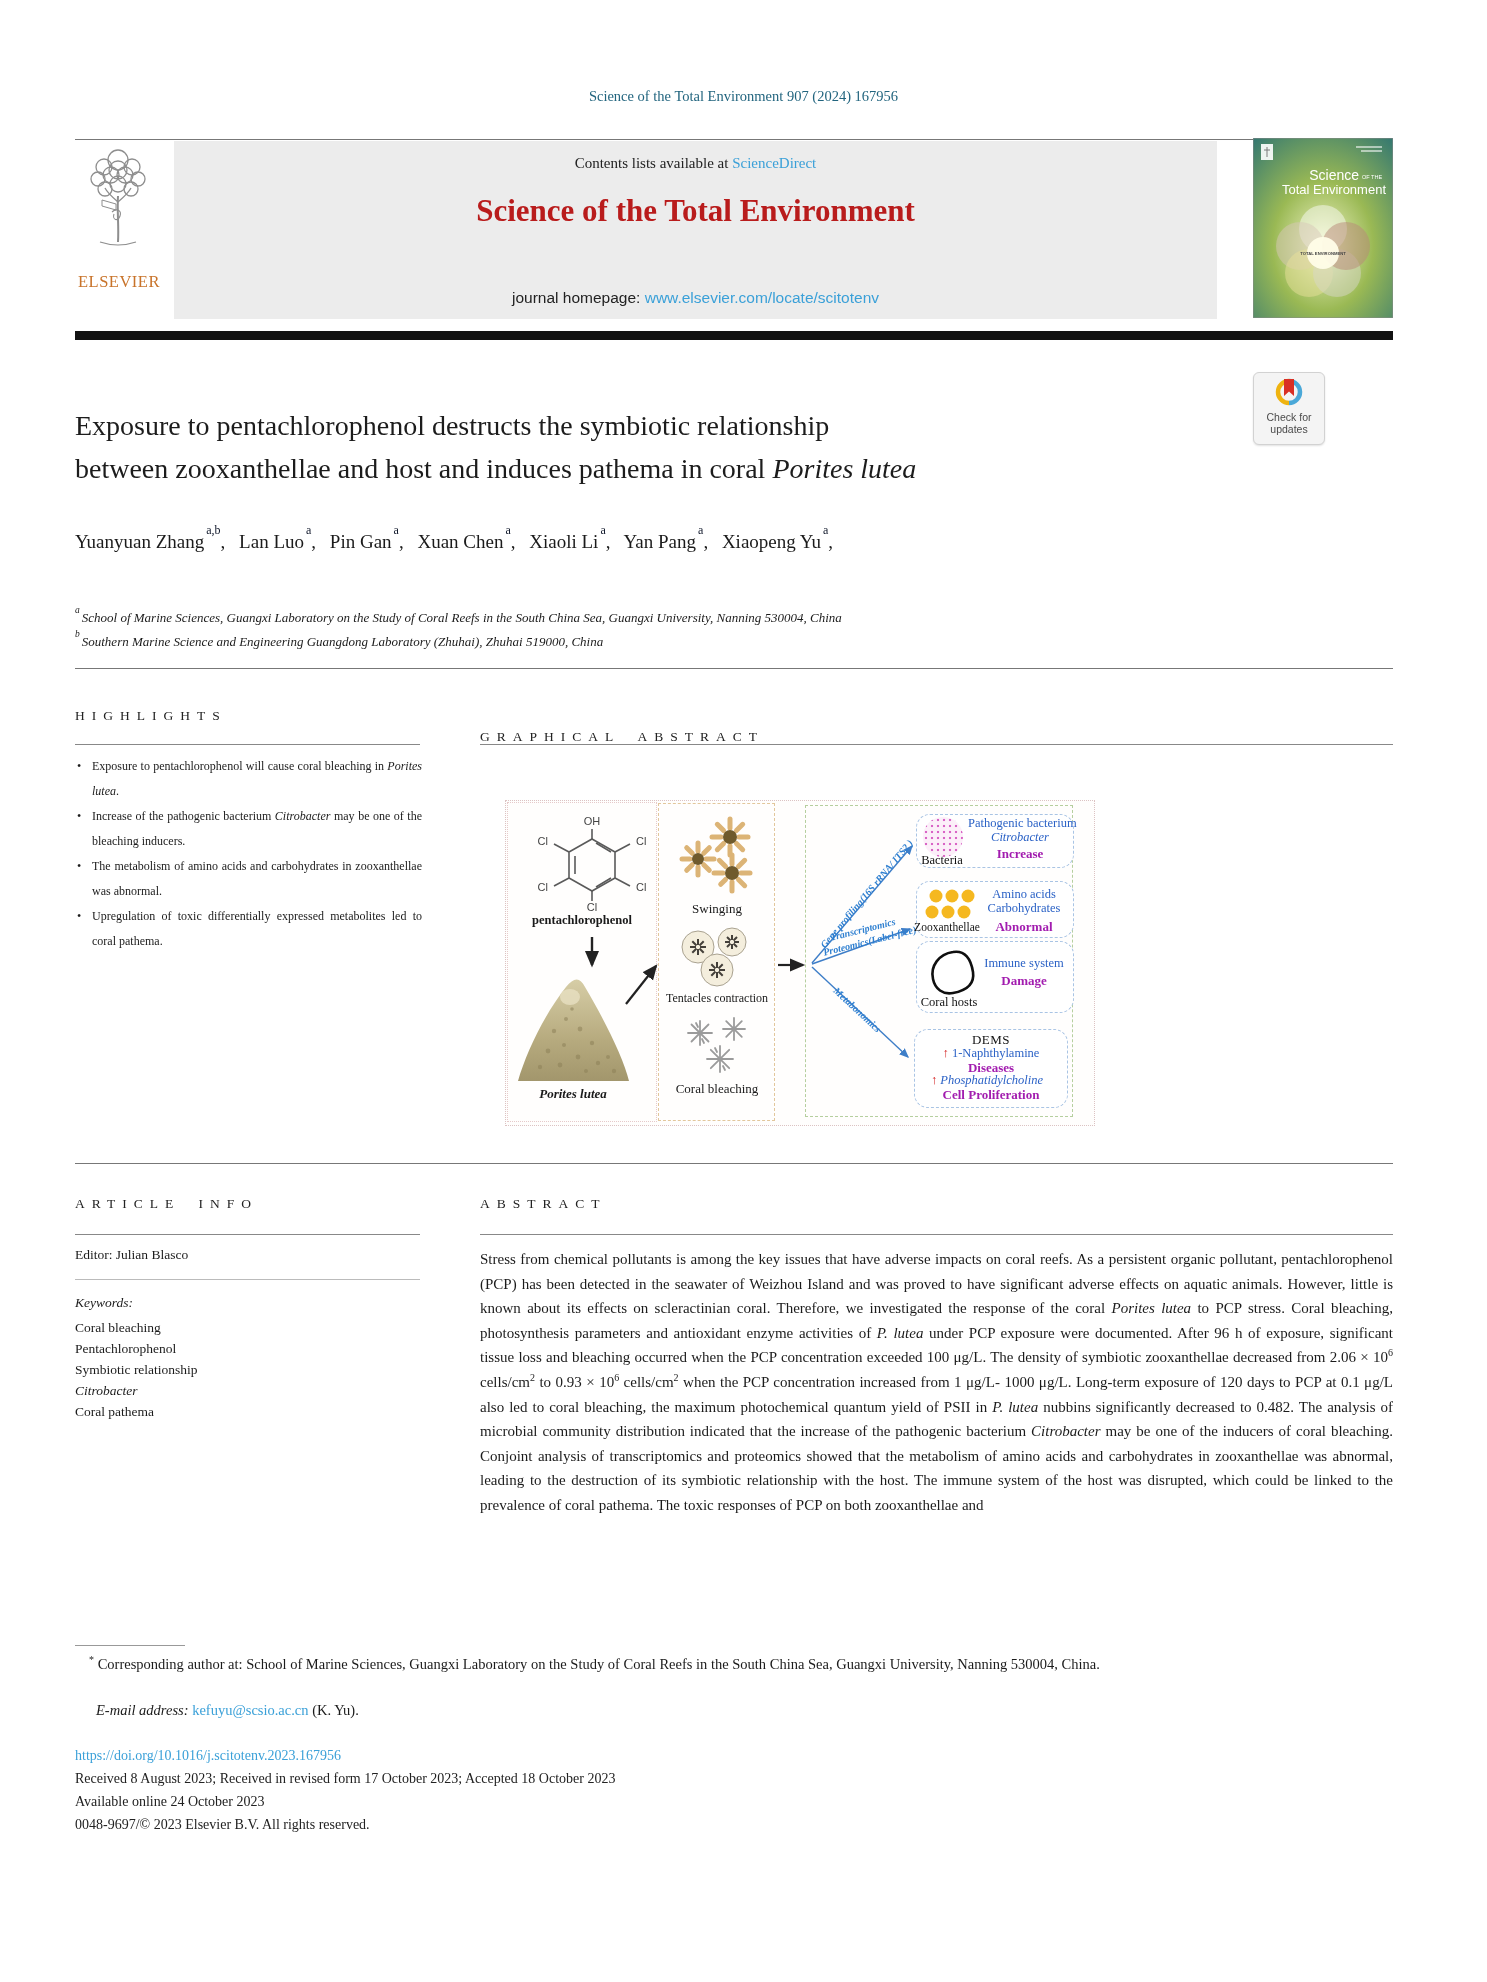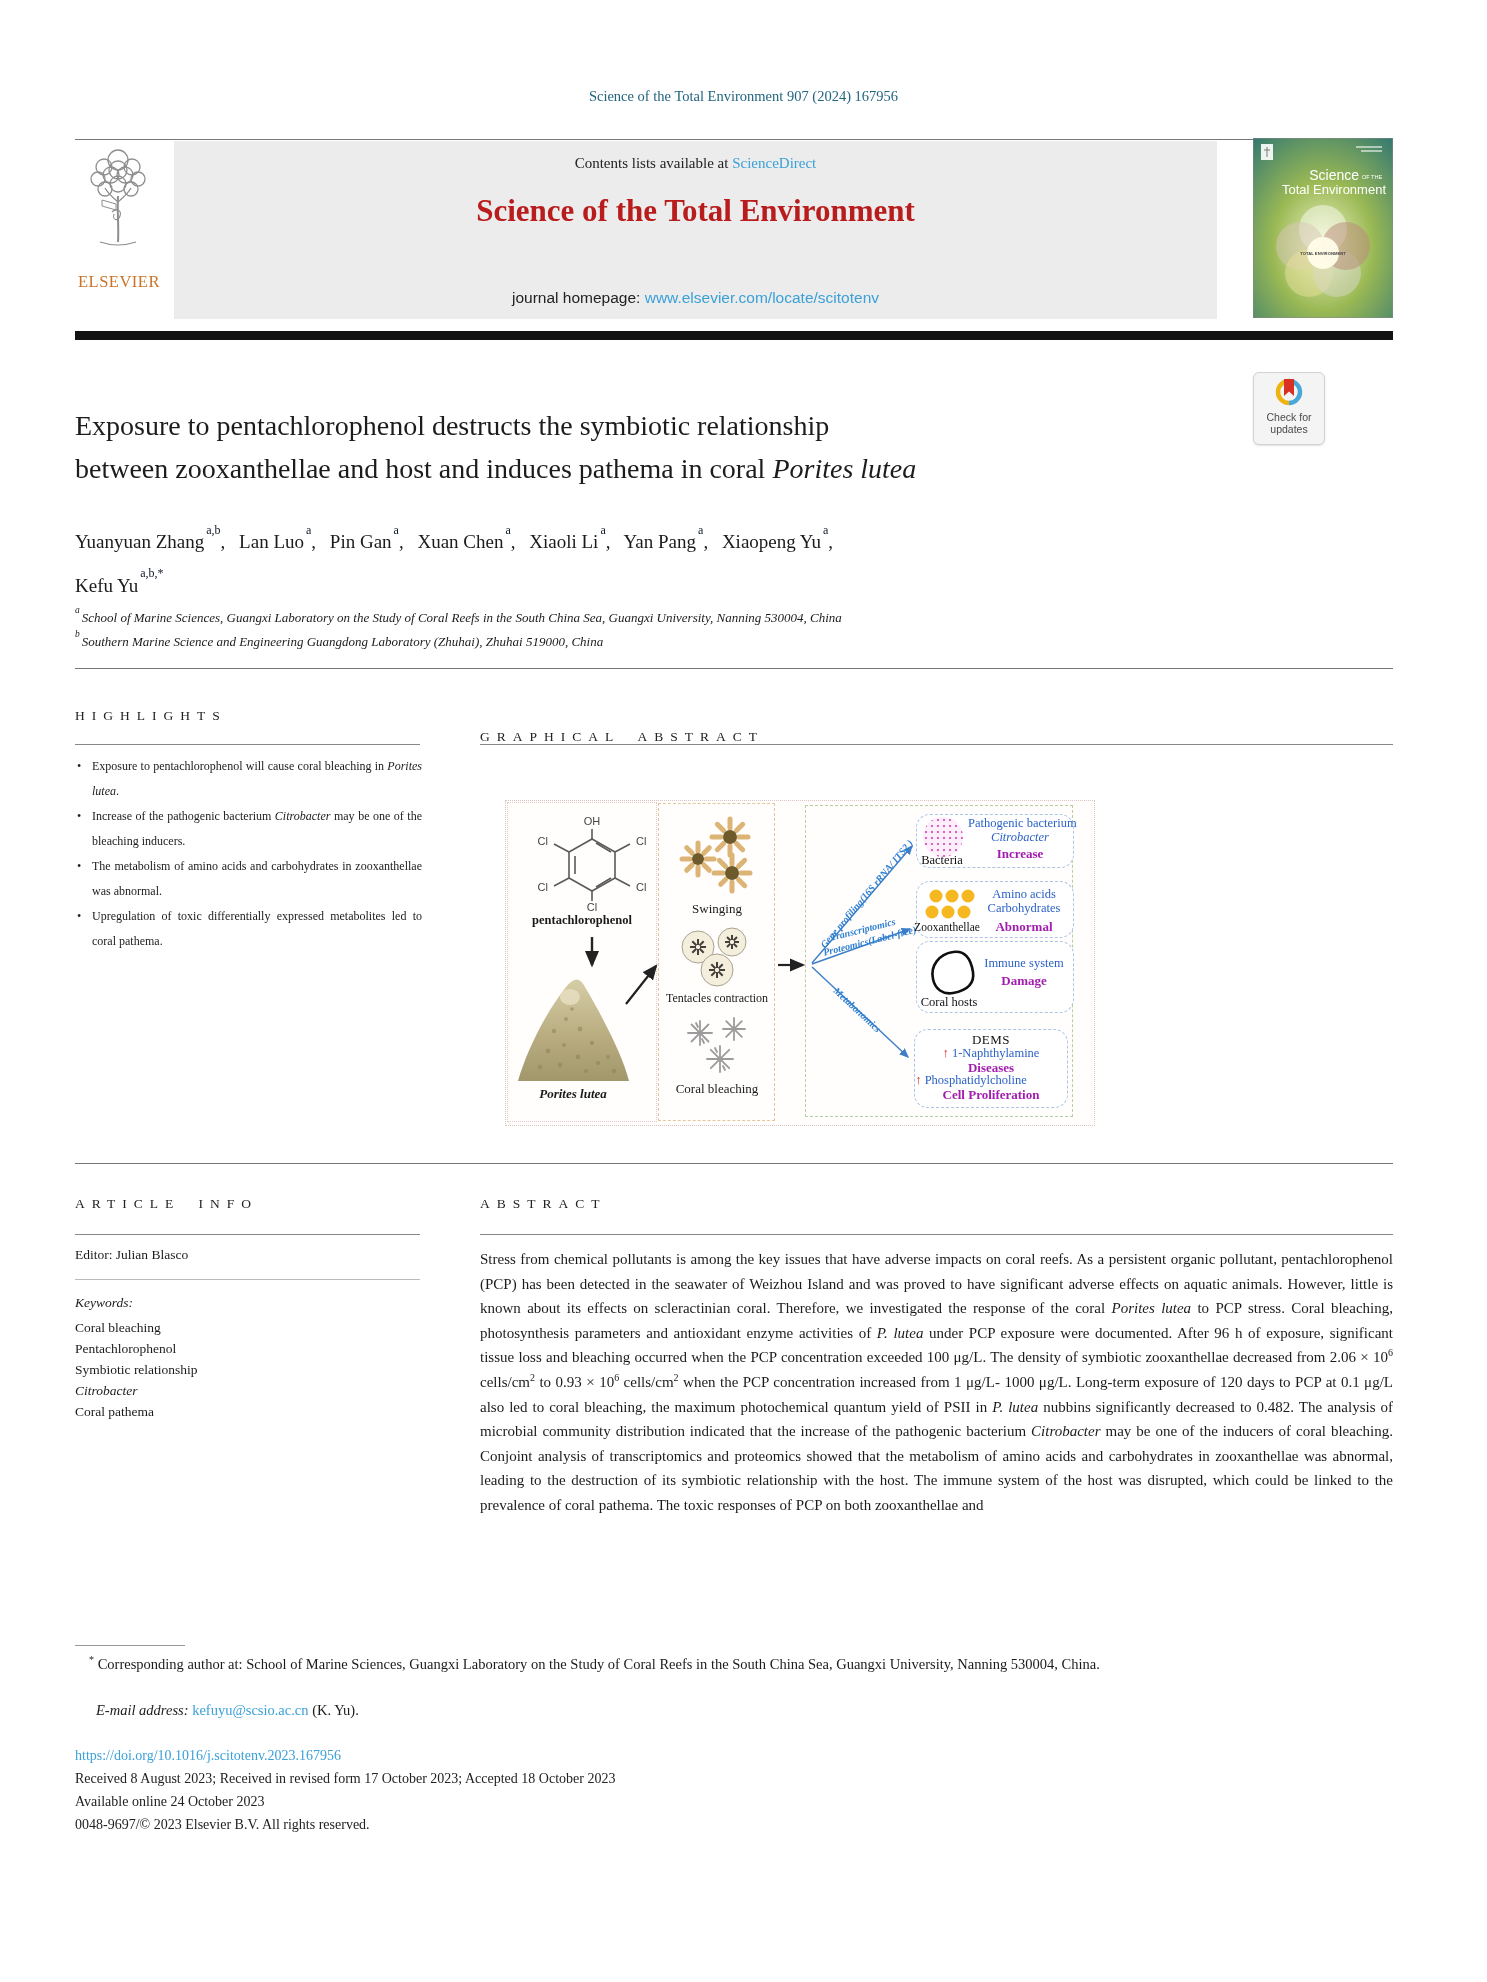--- a/index.html
+++ b/index.html
@@ -181,23 +181,20 @@
 
   <div class="abs authors">
     <div class="author-line">
       <span class="author"><span>Yuanyuan Zhang</span><sup class="a-sup">a,b</sup><span>,</span></span>
       <span class="author"><span>Lan Luo</span><sup class="a-sup">a</sup><span>,</span></span>
       <span class="author"><span>Pin Gan</span><sup class="a-sup">a</sup><span>,</span></span>
       <span class="author"><span>Xuan Chen</span><sup class="a-sup">a</sup><span>,</span></span>
       <span class="author"><span>Xiaoli Li</span><sup class="a-sup">a</sup><span>,</span></span>
       <span class="author"><span>Yan Pang</span><sup class="a-sup">a</sup><span>,</span></span>
       <span class="author"><span>Xiaopeng Yu</span><sup class="a-sup">a</sup><span>,</span></span>
-    </div>
-    <div class="author-line">
-      <span class="author"><span>Kefu Yu</span><sup class="a-sup">a,b,*</sup><span></span></span>
     </div>
   </div>
 
   <div class="abs affils">
     <div><sup class="affil-sup">a</sup><span>School of Marine Sciences, Guangxi Laboratory on the Study of Coral Reefs in the South China Sea, Guangxi University, Nanning 530004, China</span></div>
     <div><sup class="affil-sup">b</sup><span>Southern Marine Science and Engineering Guangdong Laboratory (Zhuhai), Zhuhai 519000, China</span></div>
   </div>
   <div class="abs rule affil-rule"></div>
 
   <div class="abs sec-head hl-head">HIGHLIGHTS</div>
@@ -394,21 +391,21 @@
       <path d="M27 5 C13 7 4 19 7 32 C9 42 17 48 27 46 C38 44 49 39 47 25 C45 12 39 3 27 5 Z" fill="#ffffff" stroke="#0f0f0f" stroke-width="2.6"></path>
     </svg>
     <div class="b-subj" style="left:400px;top:194px;width:86px;">Coral hosts</div>
     <div class="b-blue" style="left:470px;top:155px;width:96px;">Immune system</div>
     <div class="b-red" style="left:470px;top:172px;width:96px;">Damage</div>
 
     <div class="ga-box" style="left:408px;top:228px;width:154px;height:79px;"></div>
     <div class="b-subj" style="left:408px;top:231px;width:154px;font-size:13px;letter-spacing:.5px;">DEMS</div>
     <div class="b-blue" style="left:408px;top:245px;width:154px;"><span class="up-red">↑</span> <span>1-Naphthylamine</span></div>
     <div class="b-red" style="left:408px;top:259px;width:154px;">Diseases</div>
-    <div class="b-blue" style="left:388px;top:272px;width:154px;"><span class="up-red">↑</span> <span>Phosphatidylcholine</span></div>
+    <div class="b-blue" style="left:404px;top:272px;width:154px;font-style:italic;"><span class="up-red">↑</span> <span>Phosphatidylcholine</span></div>
     <div class="b-red" style="left:408px;top:286px;width:154px;">Cell Proliferation</div>
   </div>
 
   <div class="abs rule mid-rule"></div>
   <div class="abs sec-head ai-head">ARTICLE INFO</div>
   <div class="abs rule ai-rule1"></div>
   <div class="abs ai-editor">Editor: Julian Blasco</div>
   <div class="abs rule ai-rule2"></div>
   <div class="abs ai-keywords">
     <div class="kw-label">Keywords:</div>

